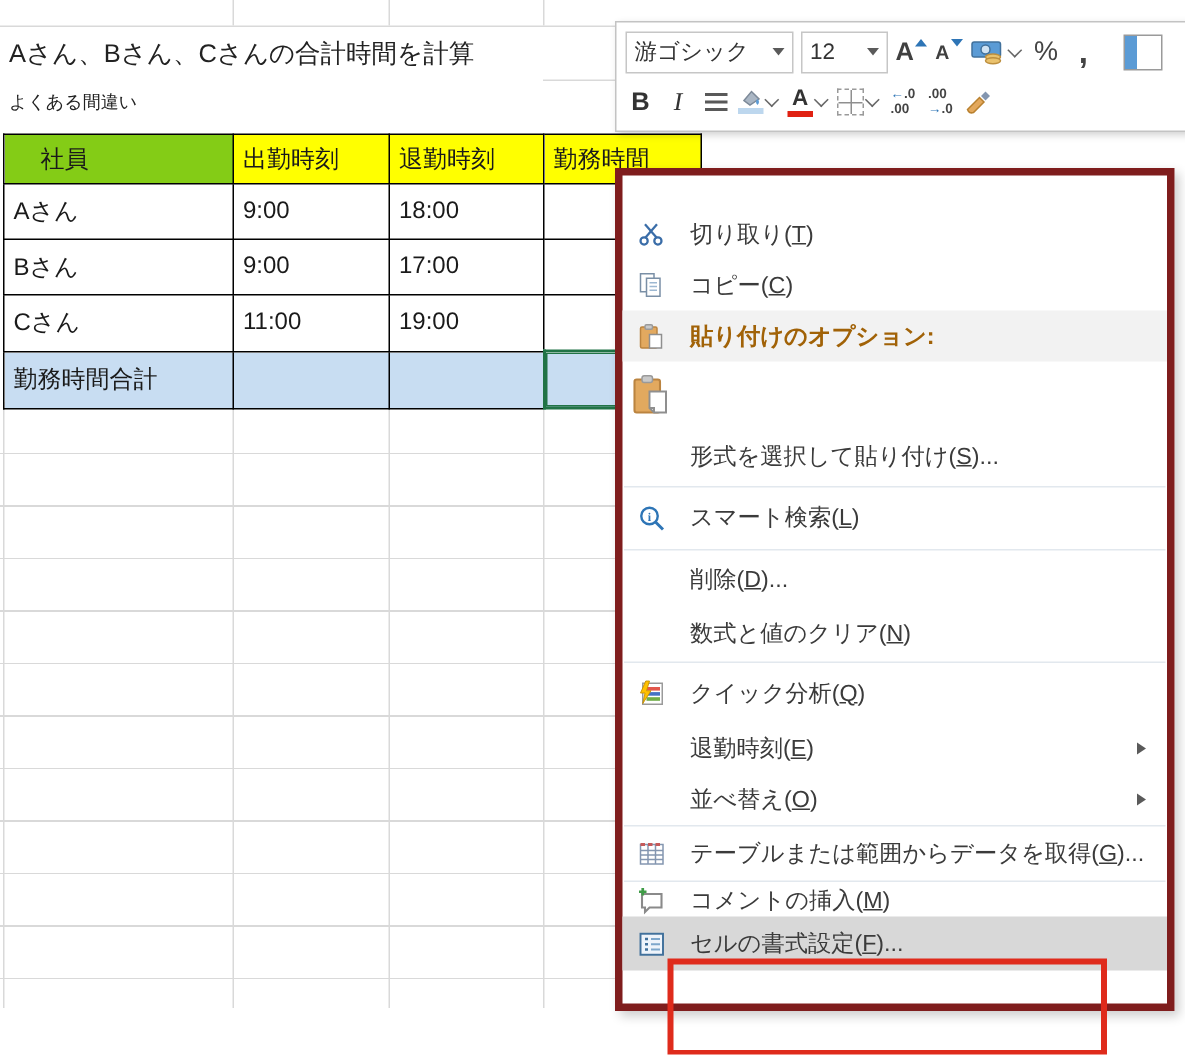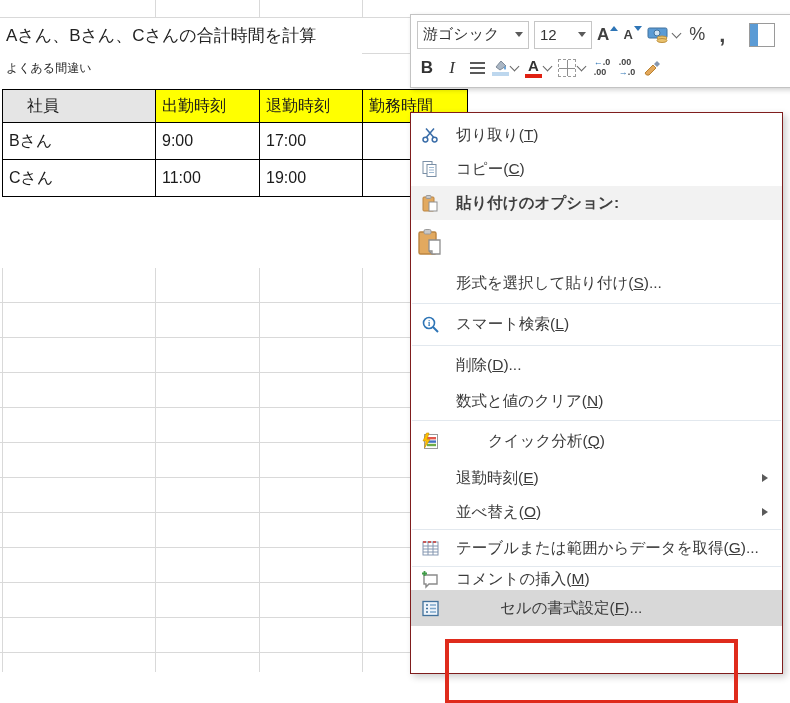--- a/index.html
+++ b/index.html
@@ -62,31 +62,31 @@
   .bar.blue{background:#bdd7ee;}
   .borders-ic{width:16px;height:16px;border:1px dashed #9a9a9a;position:relative;}
   .borders-ic:before{content:"";position:absolute;left:50%;top:0;width:1px;height:100%;background:#8f8f8f;}
   .borders-ic:after{content:"";position:absolute;top:50%;left:0;height:1px;width:100%;background:#8f8f8f;}
   .dec-ic{display:flex;flex-direction:column;font-size:9px;line-height:1.1;color:#444;font-weight:bold;}
   .dec-ic .arr{color:#2e75b6;}
   .cutoff-ic{width:24px;height:22px;border:1px solid #9a9a9a;background:linear-gradient(to right,#5b9bd5 0 8px,#fff 8px);margin-left:12px;flex:none;}
   
   .ctx-menu{
     position:absolute;left:410px;top:112px;width:373px;height:562px;
-    background:#fff;border:1px solid #7f1d1d;box-shadow:3px 3px 7px rgba(0,0,0,.2);
-    z-index:10;box-sizing:border-box;padding-top:5px;
+    background:#fff;border:5px solid #7f1d1d;box-shadow:3px 3px 7px rgba(0,0,0,.2);
+    z-index:10;box-sizing:border-box;padding-top:22px;
     font-size:15.5px;color:#3b3b3b;
   }
   .mi{display:flex;align-items:center;height:36px;position:relative;cursor:default;}
   .mi-ic{width:38px;display:flex;align-items:center;justify-content:center;flex:none;}
   .mi-label{margin-left:7px;white-space:nowrap;}
   .mi-label .k{text-decoration:underline;}
-  .mi.bold .mi-label{font-weight:bold;color:#404040;}
+  .mi.bold .mi-label{font-weight:bold;color:#a16207;}
   .mi.band{background:#f2f2f2;}
-  .mi.hl{background:#d8d8d8;gap:44px;}
+  .mi.hl{background:#d8d8d8;}
   .sep{height:1px;background:#e2e8ee;margin:1px 1px;}
   .sub-arrow{position:absolute;right:14px;top:50%;transform:translateY(-50%);
     width:0;height:0;border-top:4.5px solid transparent;border-bottom:4.5px solid transparent;border-left:6px solid #5a5a5a;}
   
   .red-box{position:absolute;left:445px;top:639px;width:285px;height:57px;border:4px solid #df2b1c;z-index:12;}
   svg{display:block;}
 </style>
 </head>
 <body>
 
@@ -108,36 +108,48 @@
 
 <table class="sheet">
   <colgroup>
       <col class="c-a">
       <col class="c-b">
       <col class="c-c">
       <col class="c-d">
     </colgroup>
   <tbody>
       <tr class="hdr">
-    <th style="background:#e5e5e5;padding-left:24px;">社員</th>
+    <th style="background:#84cc16;padding-left:24px;">社員</th>
     <th style="background:#FFFF00;">出勤時刻</th>
     <th style="background:#FFFF00;">退勤時刻</th>
     <th style="background:#FFFF00;">勤務時間</th>
+  </tr>
+  <tr>
+    <td>Aさん</td>
+    <td class="t-num">9:00</td>
+    <td class="t-num">18:00</td>
+    <td class="t-num"></td>
   </tr>
   <tr>
     <td>Bさん</td>
     <td class="t-num">9:00</td>
     <td class="t-num">17:00</td>
     <td class="t-num"></td>
   </tr>
   <tr>
     <td>Cさん</td>
     <td class="t-num">11:00</td>
     <td class="t-num">19:00</td>
     <td class="t-num"></td>
+  </tr>
+  <tr>
+    <td style="background:#C8DDF2;height:37px;">勤務時間合計</td>
+    <td style="background:#C8DDF2;"></td>
+    <td style="background:#C8DDF2;"></td>
+    <td style="background:#C8DDF2;border:2px solid #217346;box-shadow:inset 0 0 0 1px #217346;"></td>
   </tr>
 </tbody>
   </table>
 
 <div class="mini-toolbar">
   <div class="tb-row">
     <div class="combo font">
       <span>游ゴシック</span>
       <span class="tri-down"></span>
     </div>
@@ -303,21 +315,21 @@
     <span class="mi-label"><span>削除(</span><span class="k">D</span><span>)...</span></span>
   </div>
 
   <div class="mi">
     <span class="mi-ic"></span>
     <span class="mi-label"><span>数式と値のクリア(</span><span class="k">N</span><span>)</span></span>
   </div>
 
   <div class="sep"></div>
 
-  <div class="mi" style="height:38px;gap:32px;">
+  <div class="mi" style="height:38px;">
     <span class="mi-ic">
       <svg width="19" height="19" viewBox="0 0 19 19">
         <rect x="3.5" y="2.5" width="13" height="14" fill="#fff" stroke="#9a9a9a"></rect>
         <rect x="6" y="5" width="9" height="2.4" fill="#e2574c"></rect>
         <rect x="6" y="8.4" width="9" height="2.4" fill="#4472c4"></rect>
         <rect x="6" y="11.8" width="9" height="2.4" fill="#70ad47"></rect>
         <path d="M5.5 1 L2 9 h3 L3.5 16 L9 7.5 h-3 L8 1 Z" fill="#ffc000" stroke="#c79100" stroke-width="0.6"></path>
       </svg>
     </span>
     <span class="mi-label"><span>クイック分析(</span><span class="k">Q</span><span>)</span></span>

